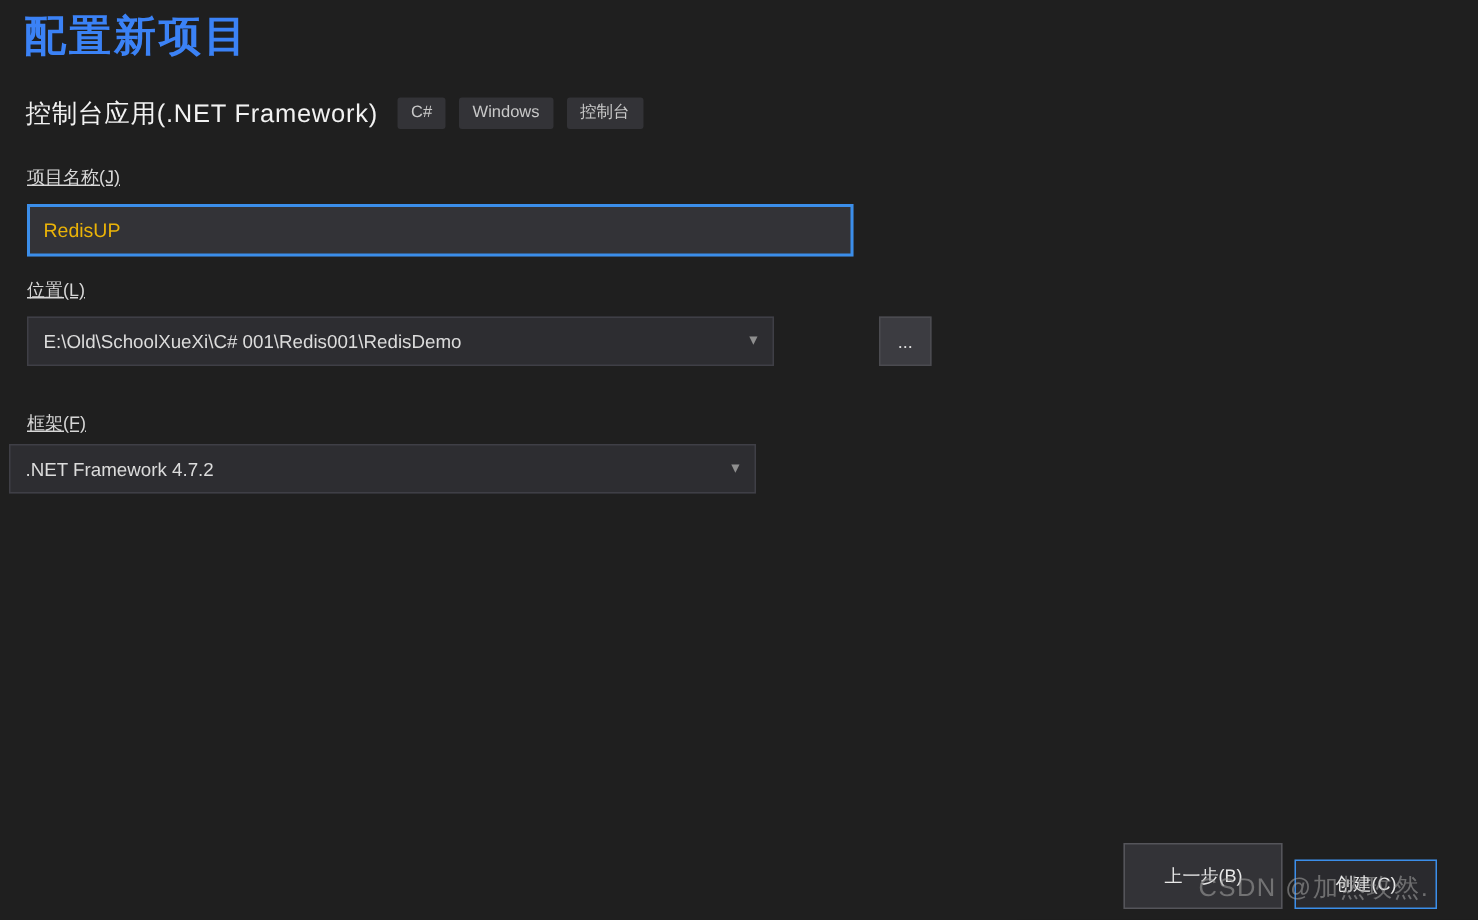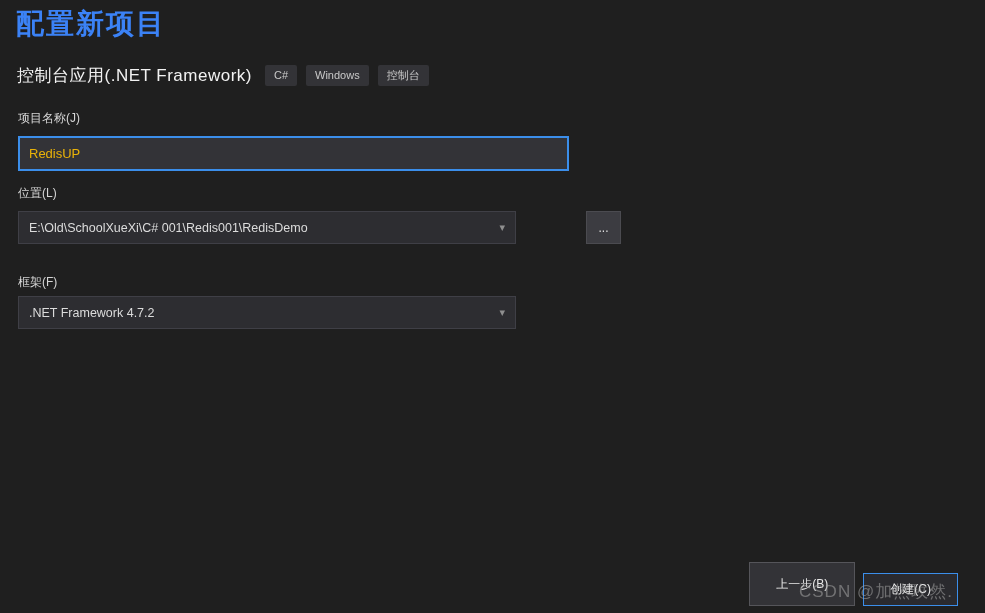--- a/index.html
+++ b/index.html
@@ -24,21 +24,21 @@
   }
   .template-name { font-size:17px; color:#f2f2f2; margin-right:4px; letter-spacing:0.5px; }
   .badge {
     background:#333337; color:#c9c9c9;
     font-size:11px; line-height:1;
     padding:5px 9px; border-radius:2px;
     white-space:nowrap;
   }
 
   .field-label {
-    position:absolute; font-size:12px; color:#d6d6d6;
+    position:absolute; font-size:12px; color:#d6d6d6;text-decoration:underline;
   }
   .label-name      { left:18px; top:110px; }
   .label-location  { left:18px; top:185px; }
   .label-framework { left:18px; top:274px; }
 
   .text-input {
     position:absolute; left:18px; top:136px;
     width:551px; height:35px;
     background:#333337;
     border:2px solid #3b8eea;
@@ -52,21 +52,21 @@
     position:absolute;
     width:498px; height:33px;
     background:#2d2d31;
     border:1px solid #3f3f46;
     display:flex; align-items:center; justify-content:space-between;
     padding:0 10px;
     color:#dcdcdc; font-size:12.5px;
     cursor:default;
   }
   .combo-location  { left:18px; top:211px; }
-  .combo-framework { left:18px; top:296px; }
+  .combo-framework { left:6px; top:296px; }
   .chevron { color:#8f8f8f; font-size:11px; line-height:1; }
 
   .browse-btn {
     position:absolute; left:586px; top:211px;
     width:35px; height:33px;
     background:#3c3c41; border:1px solid #4b4b50;
     color:#e0e0e0; font-size:12px;
     font-family:inherit; cursor:pointer;
     line-height:1;
   }

